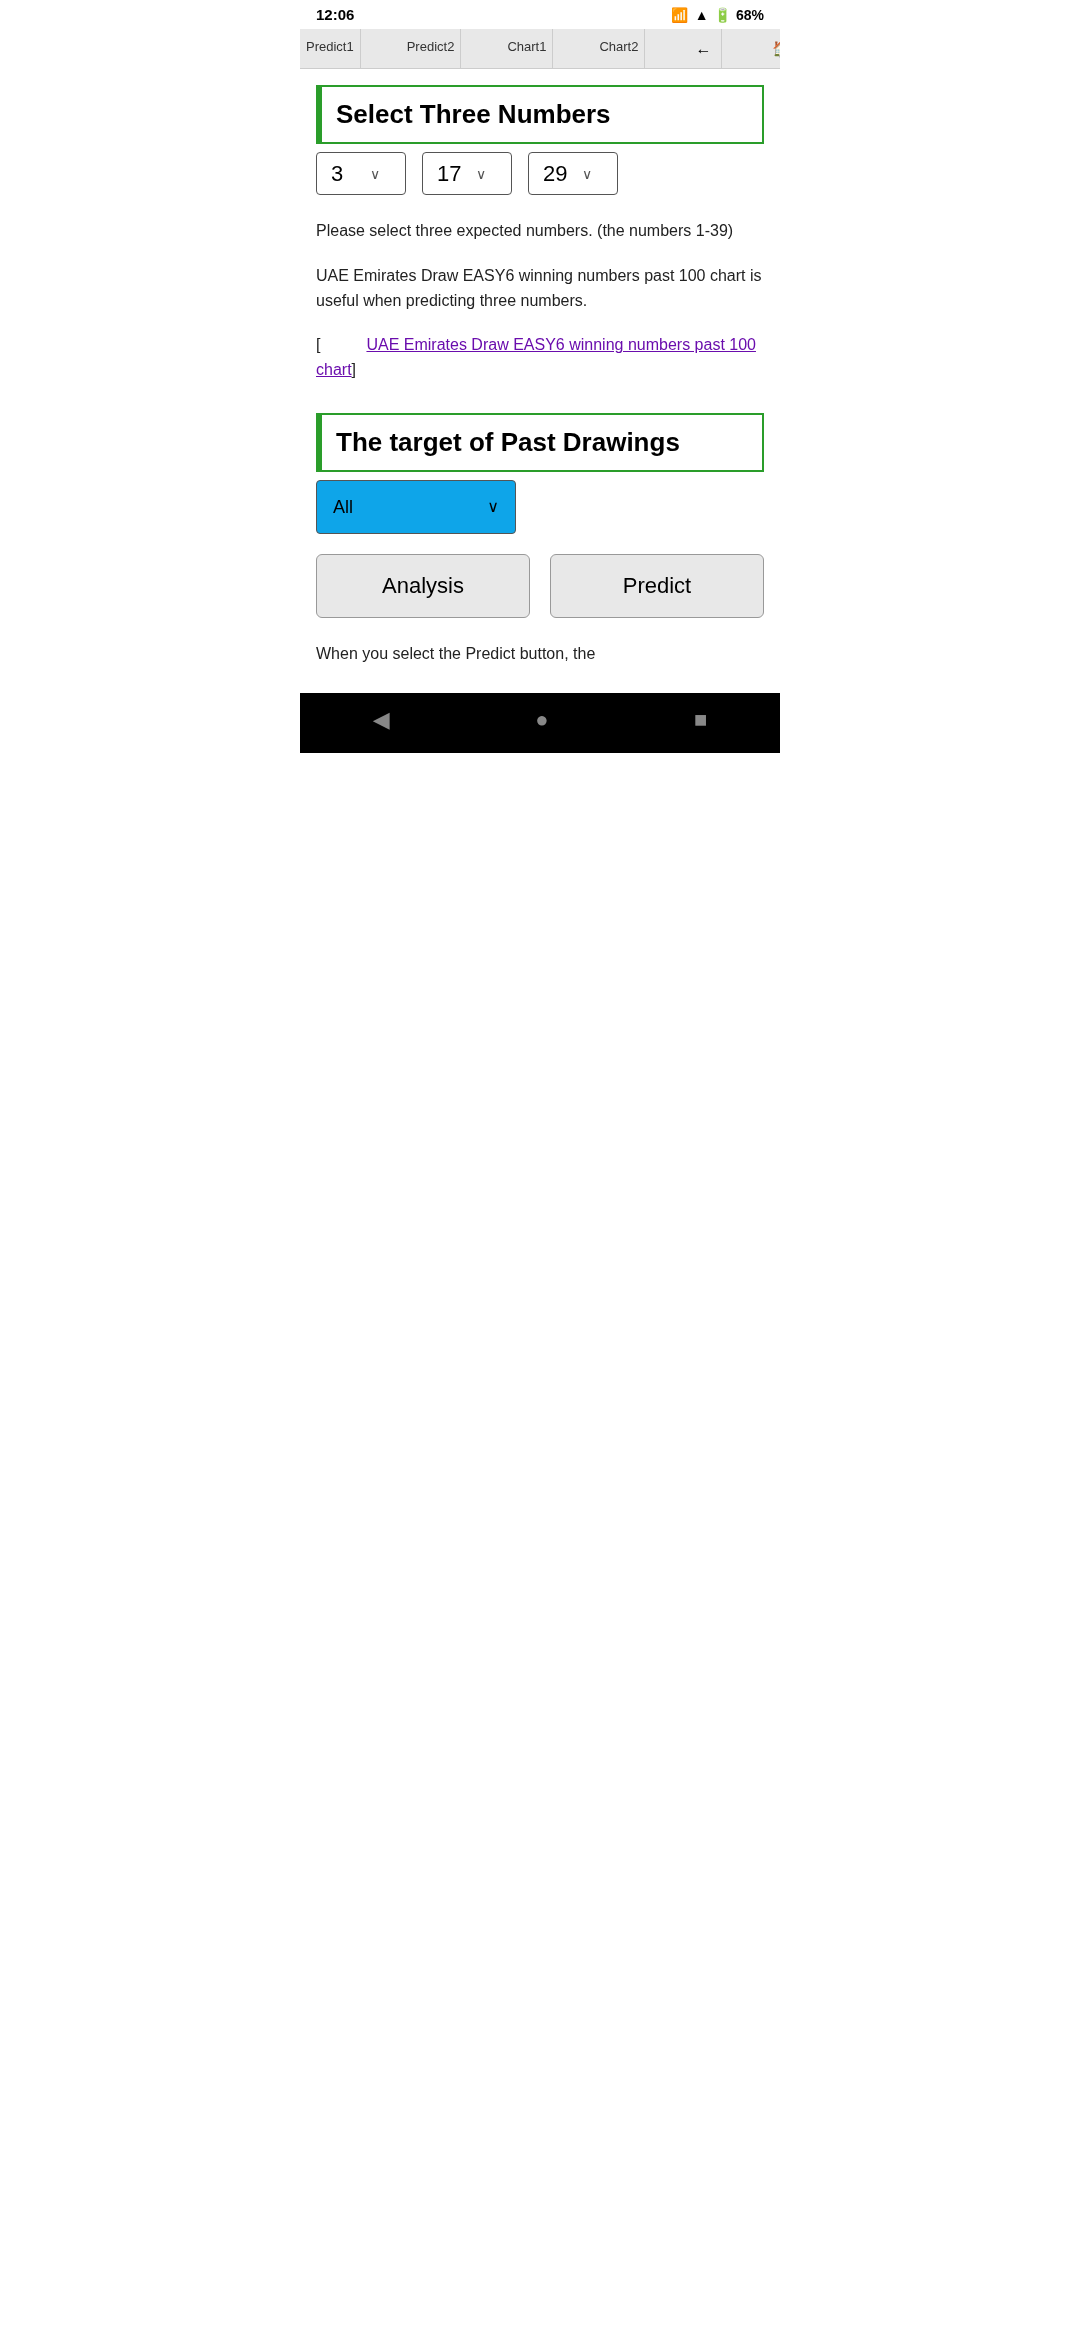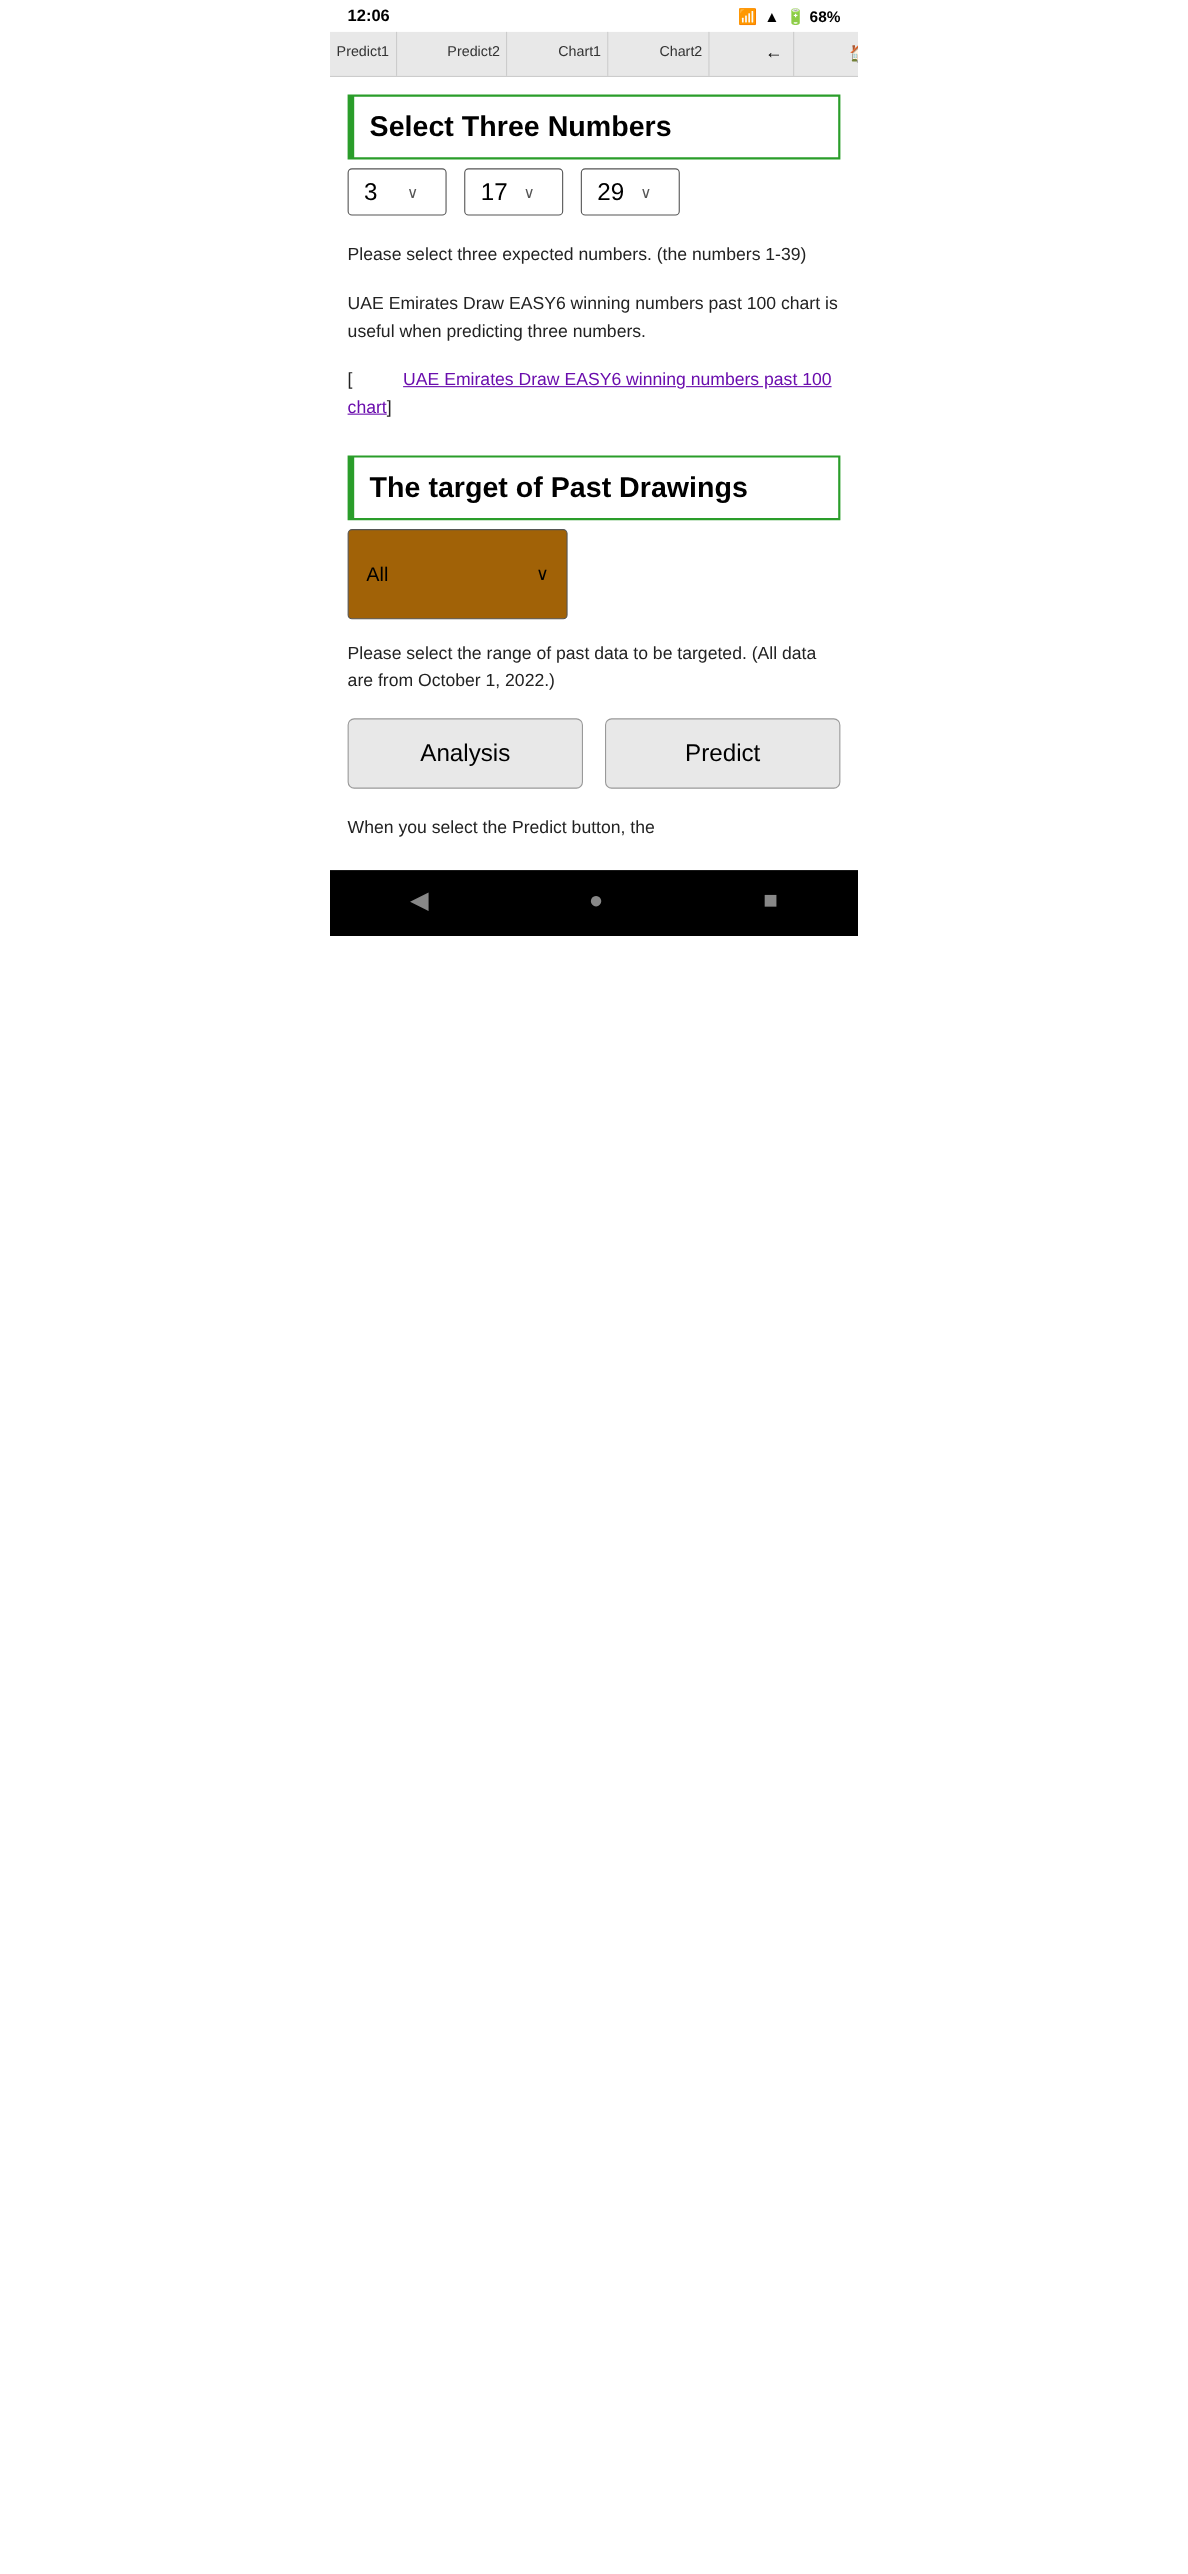--- a/index.html
+++ b/index.html
@@ -131,23 +131,23 @@
       padding-left: 46px;
     }
 
     
     .dropdown-container {
       margin-bottom: 20px;
     }
     .custom-select {
       border: 1.5px solid #555;
       border-radius: 4px;
-      padding: 30px 16px;
+      padding: 16px 16px;
       font-size: 18px;
-      background: #a16207;
+      background: #0ea5e9;
       cursor: pointer;
       display: flex;
       align-items: center;
       justify-content: space-between;
       width: 200px;
     }
     .custom-select select {
       border: none;
       outline: none;
       font-size: 18px;
@@ -264,21 +264,20 @@
         <option>All</option>
         <option>Last 10</option>
         <option>Last 20</option>
         <option>Last 50</option>
         <option>Last 100</option>
       </select>
       <span style="font-size:16px;">∨</span>
     </div>
   </div>
 
-  <p class="description">Please select the range of past data to be targeted. (All data are from October 1, 2022.)</p>
 
   <div class="button-row">
     <button class="btn">Analysis</button>
     <button class="btn">Predict</button>
   </div>
 
   <p class="bottom-text">When you select the Predict button, the</p>
 
 </div>
 

